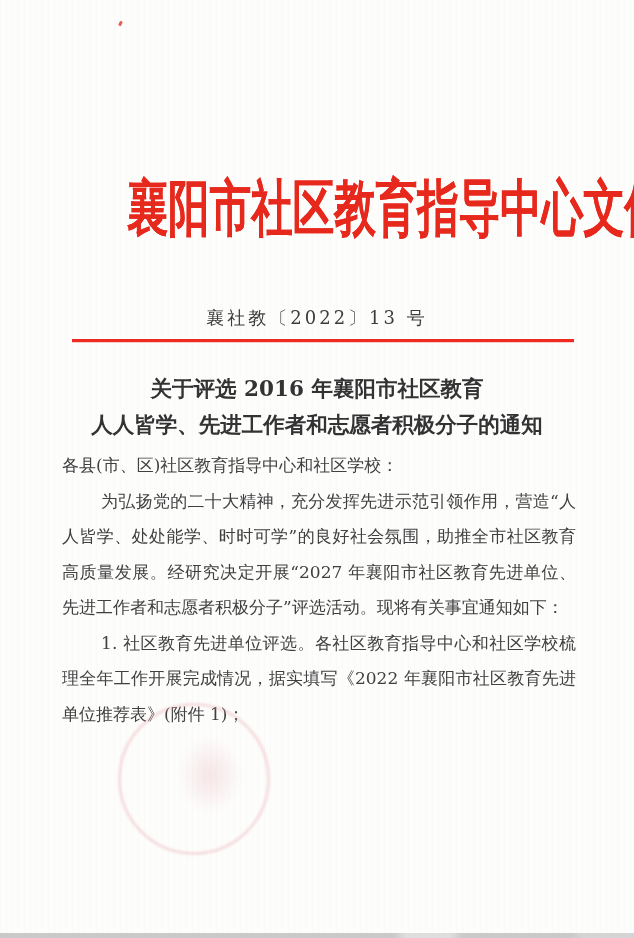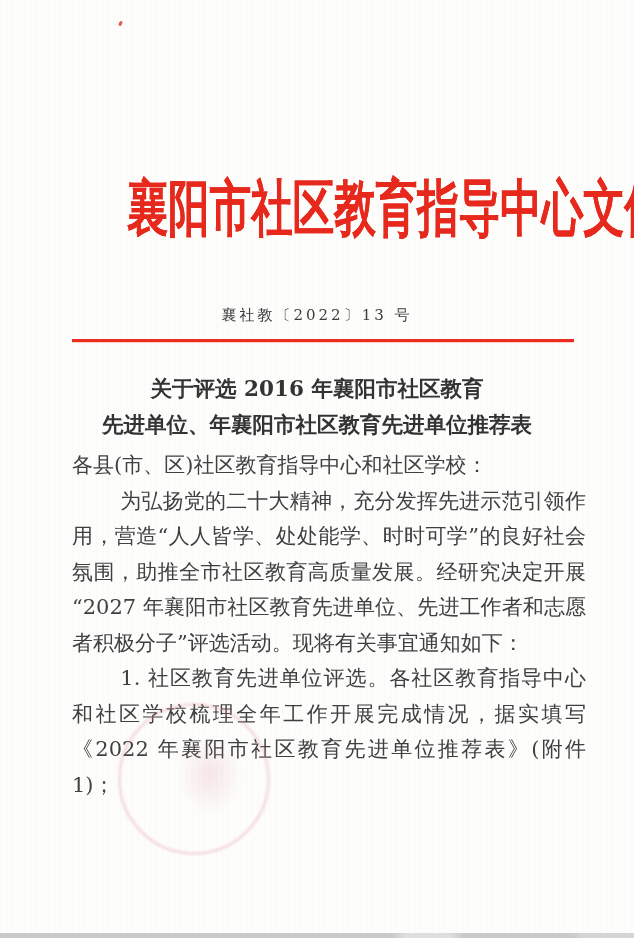--- a/index.html
+++ b/index.html
@@ -44,21 +44,21 @@
     letter-spacing: 0px;
     text-shadow: 0 0 0.5px #e6291c;
   }
 
   .doc-number {
     position: absolute;
     top: 306px;
     left: 0;
     width: 100%;
     text-align: center;
-    font-size: 15px;
+    font-size: 18px;
     letter-spacing: 3px;
     color: #3c3c3c;
   }
 
   .red-rule {
     position: absolute;
     top: 339px;
     left: 72px;
     width: 502px;
     height: 3px;
@@ -74,23 +74,23 @@
     text-align: center;
     font-size: 21.5px;
     font-weight: 600;
     line-height: 36px;
     color: #333333;
   }
 
   .body-text {
     position: absolute;
     top: 448px;
-    left: 72px;
+    left: 62px;
     width: 514px;
-    font-size: 21px;
+    font-size: 17px;
     line-height: 35.5px;
     color: #404040;
     text-align: justify;
     text-justify: inter-ideograph;
   }
   .body-text p {
     margin: 0;
     text-indent: 2.3em;
   }
   .body-text .salutation {
@@ -150,21 +150,21 @@
   <div class="agency-header">
     <span class="stretch">襄阳市社区教育指导中心文件</span>
   </div>
 
   <div class="doc-number">襄社教〔2022〕13 号</div>
 
   <div class="red-rule"></div>
 
   <div class="doc-title">
     <span>关于评选 2016 年襄阳市社区教育</span><br>
-    <span>先进单位、年襄阳市社区教育先进单位推荐表</span>
+    <span>人人皆学、先进工作者和志愿者积极分子的通知</span>
   </div>
 
   <div class="body-text">
     <p class="salutation">各县(市、区)社区教育指导中心和社区学校：</p>
     <p>为弘扬党的二十大精神，充分发挥先进示范引领作用，营造“人人皆学、处处能学、时时可学”的良好社会氛围，助推全市社区教育高质量发展。经研究决定开展“2027 年襄阳市社区教育先进单位、先进工作者和志愿者积极分子”评选活动。现将有关事宜通知如下：</p>
     <p>1. 社区教育先进单位评选。各社区教育指导中心和社区学校梳理全年工作开展完成情况，据实填写《2022 年襄阳市社区教育先进单位推荐表》(附件 1)；</p>
   </div>
 
   <div class="stamp-bleed"></div>
   <div class="stamp-smudge"></div>

